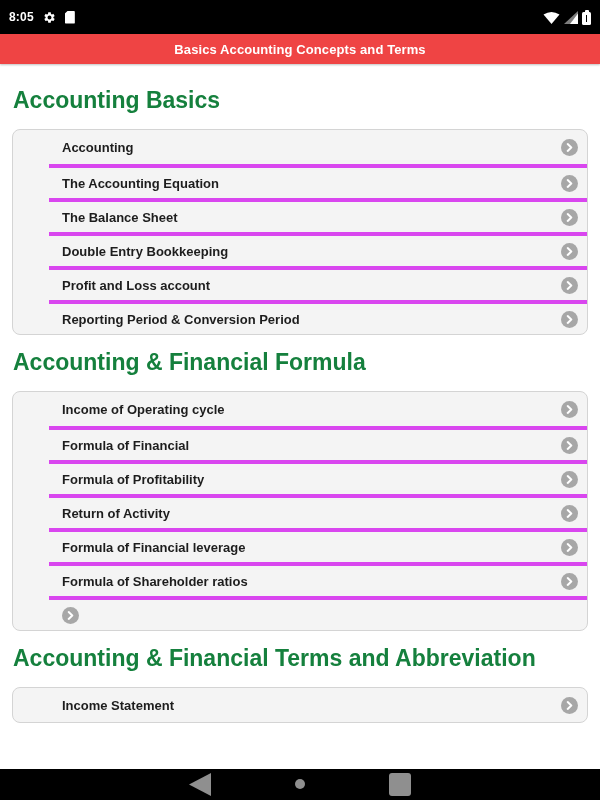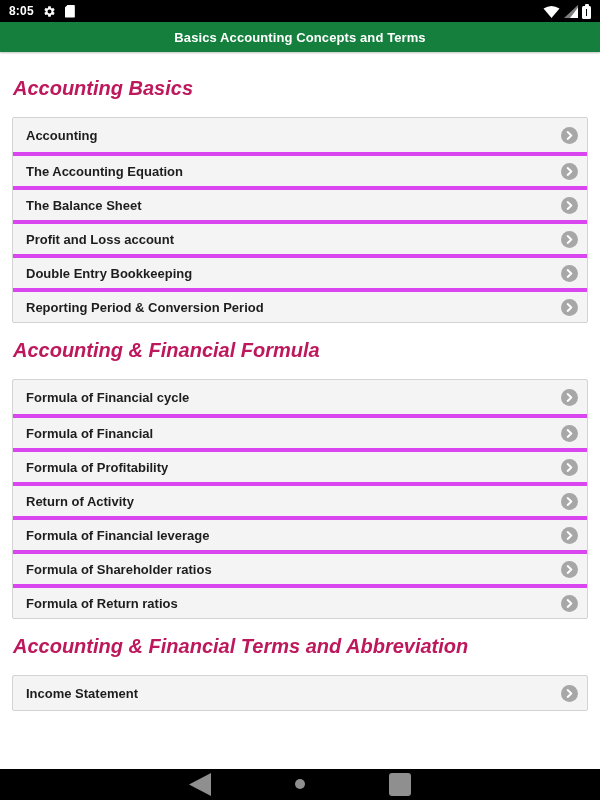--- a/index.html
+++ b/index.html
@@ -6,21 +6,21 @@
   html,body { width:600px; height:800px; }
   body {
     font-family:"Liberation Sans", sans-serif;
     background:#ffffff;
     position:relative;
     overflow:hidden;
   }
 
   
   .status-bar {
-    height:22px; background:#000000;
+    height:34px; background:#000000;
     display:flex; align-items:center;
     padding:4px 9px; color:#ffffff;
   }
   .status-time { font-size:12px; font-weight:bold; letter-spacing:.2px; }
   .sb-left { display:flex; align-items:center; gap:9px; }
   .sb-right { margin-left:auto; display:flex; align-items:center; gap:4px; }
   .icon { display:inline-flex; align-items:center; justify-content:center; }
   .sim-icon {
     width:10px; height:13px; background:#ffffff; border-radius:1px;
     clip-path:polygon(32% 0, 100% 0, 100% 100%, 0 100%, 0 24%);
@@ -30,38 +30,38 @@
   .battery-body {
     position:absolute; top:2px; left:0; width:9px; height:13px;
     background:#ffffff; border-radius:1.5px;
     display:flex; align-items:center; justify-content:center;
   }
   .battery-mark { width:1.5px; height:7px; background:#000;
     background:linear-gradient(#000 0 65%, transparent 65% 78%, #000 78% 100%); }
 
   
   .app-bar {
-    height:30px; background:#15803d;
+    height:30px; background:#ef4444;
     display:flex; align-items:center; justify-content:center;
     box-shadow:0 1px 2px rgba(0,0,0,.25);
   }
   .app-title { color:#ffffff; font-size:13px; font-weight:bold; letter-spacing:.1px; }
 
   
   .content { padding:0 12px; }
   .section-heading {
-    font-size:20px; line-height:24px; font-weight:bold; color:#be185d;
+    font-size:23px; line-height:24px; font-weight:bold; color:#15803d;
     margin:15px 0 17px 1px;
-    font-style:italic;
   }
   .section-heading.first { margin-top:24px; }
   .card {
     background:#f4f4f4;
     border:1px solid #d4d4d4;
-    border-radius:2px;
+    border-radius:8px;
+    padding-left:36px;
   }
   .row {
     height:34px;
     display:flex; align-items:center; justify-content:space-between;
     padding:0 9px 0 13px;
     border-top:4px solid #d946ef;
     cursor:pointer;
   }
   .row:first-child { border-top:none; }
   .row-label { font-size:13px; font-weight:bold; color:#1d1d1d; }
@@ -150,48 +150,48 @@
       </div>
       <div class="row">
         <span class="row-label">The Balance Sheet</span>
         <span class="chevron">
           <svg width="9" height="9" viewBox="0 0 10 10">
             <path d="M3 1.2 L7 5 L3 8.8" stroke="#ffffff" stroke-width="2.2" fill="none" stroke-linecap="round" stroke-linejoin="round"></path>
           </svg>
         </span>
       </div>
       <div class="row">
+        <span class="row-label">Double Entry Bookkeeping</span>
+        <span class="chevron">
+          <svg width="9" height="9" viewBox="0 0 10 10">
+            <path d="M3 1.2 L7 5 L3 8.8" stroke="#ffffff" stroke-width="2.2" fill="none" stroke-linecap="round" stroke-linejoin="round"></path>
+          </svg>
+        </span>
+      </div>
+      <div class="row">
         <span class="row-label">Profit and Loss account</span>
-        <span class="chevron">
-          <svg width="9" height="9" viewBox="0 0 10 10">
-            <path d="M3 1.2 L7 5 L3 8.8" stroke="#ffffff" stroke-width="2.2" fill="none" stroke-linecap="round" stroke-linejoin="round"></path>
-          </svg>
-        </span>
-      </div>
-      <div class="row">
-        <span class="row-label">Double Entry Bookkeeping</span>
         <span class="chevron">
           <svg width="9" height="9" viewBox="0 0 10 10">
             <path d="M3 1.2 L7 5 L3 8.8" stroke="#ffffff" stroke-width="2.2" fill="none" stroke-linecap="round" stroke-linejoin="round"></path>
           </svg>
         </span>
       </div>
       <div class="row">
         <span class="row-label">Reporting Period &amp; Conversion Period</span>
         <span class="chevron">
           <svg width="9" height="9" viewBox="0 0 10 10">
             <path d="M3 1.2 L7 5 L3 8.8" stroke="#ffffff" stroke-width="2.2" fill="none" stroke-linecap="round" stroke-linejoin="round"></path>
           </svg>
         </span>
       </div>
     </div>
     <h2 class="section-heading">Accounting &amp; Financial Formula</h2>
     <div class="card">
       <div class="row">
-        <span class="row-label">Formula of Financial cycle</span>
+        <span class="row-label">Income of Operating cycle</span>
         <span class="chevron">
           <svg width="9" height="9" viewBox="0 0 10 10">
             <path d="M3 1.2 L7 5 L3 8.8" stroke="#ffffff" stroke-width="2.2" fill="none" stroke-linecap="round" stroke-linejoin="round"></path>
           </svg>
         </span>
       </div>
       <div class="row">
         <span class="row-label">Formula of Financial</span>
         <span class="chevron">
           <svg width="9" height="9" viewBox="0 0 10 10">
@@ -225,21 +225,20 @@
       </div>
       <div class="row">
         <span class="row-label">Formula of Shareholder ratios</span>
         <span class="chevron">
           <svg width="9" height="9" viewBox="0 0 10 10">
             <path d="M3 1.2 L7 5 L3 8.8" stroke="#ffffff" stroke-width="2.2" fill="none" stroke-linecap="round" stroke-linejoin="round"></path>
           </svg>
         </span>
       </div>
       <div class="row">
-        <span class="row-label">Formula of Return ratios</span>
         <span class="chevron">
           <svg width="9" height="9" viewBox="0 0 10 10">
             <path d="M3 1.2 L7 5 L3 8.8" stroke="#ffffff" stroke-width="2.2" fill="none" stroke-linecap="round" stroke-linejoin="round"></path>
           </svg>
         </span>
       </div>
     </div>
     <h2 class="section-heading">Accounting &amp; Financial Terms and Abbreviation</h2>
     <div class="card">
       <div class="row">

